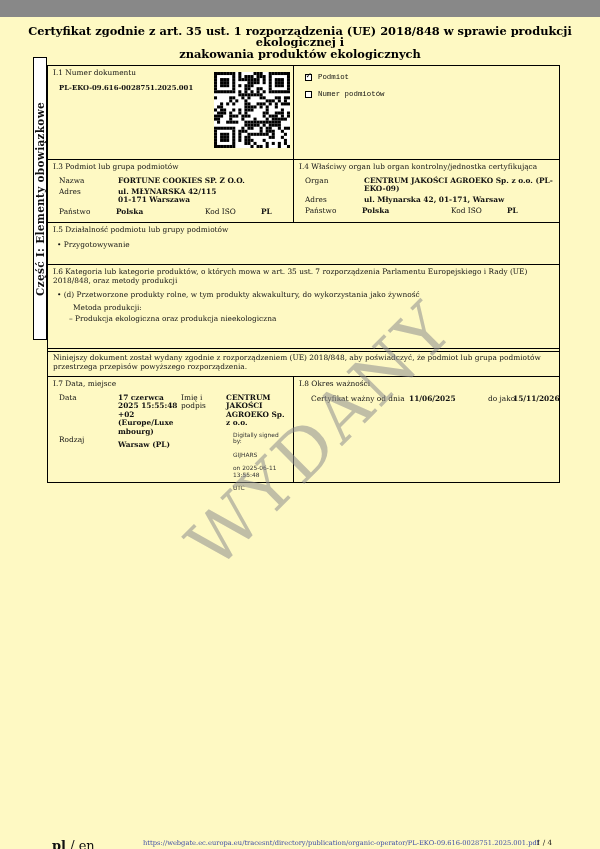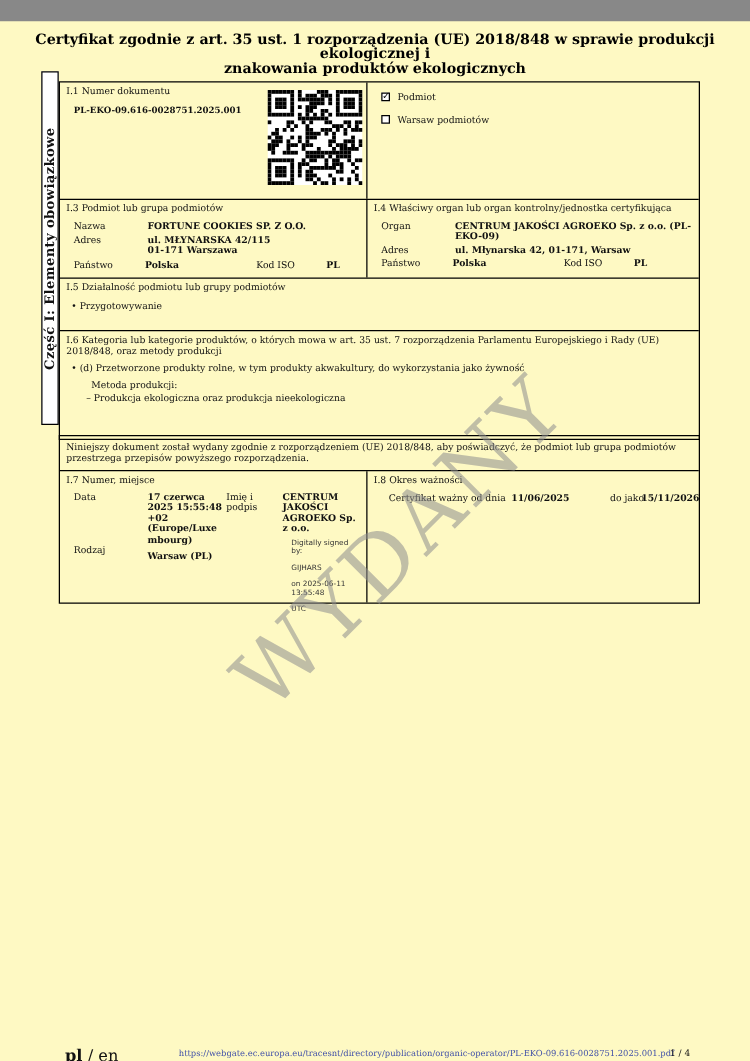--- a/index.html
+++ b/index.html
@@ -30,21 +30,21 @@
   .bt{border-top:1px solid #000;}
   .cell{position:absolute;top:0;bottom:0;box-sizing:border-box;}
   .cl{left:0;width:246px;border-right:1px solid #000;}
   .cr{left:246px;right:0;}
   .lbl{font-size:7.4px;line-height:1.15;padding:3px 5px 0 5px;}
   b,.bold{font-weight:bold;}
   
   .docnum{font-size:6.9px;font-weight:bold;padding:6px 0 0 11px;}
   .qr{position:absolute;top:6px;right:3px;width:76px;height:76px;}
   
-  .cbrow{display:flex;align-items:center;gap:6px;margin:0 0 0 11px;font-size:7.4px;}
+  .cbrow{display:flex;align-items:center;gap:6px;margin:0 0 0 11px;font-size:7.4px;font-family:Liberation Mono, monospace;}
   .cbrow.first{margin-top:7px;}
   .cbrow.next{margin-top:9px;}
   .cb{position:relative;width:7px;height:7px;border:1px solid #000;box-sizing:border-box;flex:0 0 auto;background:#fff;}
   .cb.on::after{content:"✓";position:absolute;left:-0.5px;top:-3.5px;font-size:8px;font-family:"DejaVu Sans",sans-serif;}
   
   .fgrid{display:grid;grid-template-columns:57px 1fr;column-gap:2px;row-gap:2.5px;padding:5px 4px 0 11px;font-size:7.4px;line-height:1.15;}
   .crow{display:flex;padding:2.5px 4px 0 11px;font-size:7.4px;}
   .crow .c1{width:57px;}
   .crow .c2{width:89px;font-weight:bold;}
   .crow .c3{width:56px;}
@@ -418,21 +418,21 @@
             <rect x="24" y="24" width="1" height="1" fill="#000"></rect>
           </svg>
       </div>
       <div class="cell cr">
         <div class="cbrow first">
           <span class="cb on"></span>
           <span>Podmiot</span>
         </div>
         <div class="cbrow next">
           <span class="cb"></span>
-          <span>Warsaw podmiotów</span>
+          <span>Numer podmiotów</span>
         </div>
       </div>
     </div>
 
     <div class="row bt" style="top:93px;height:63px;">
       <div class="cell cl">
         <div class="lbl">I.3 Podmiot lub grupa podmiotów</div>
         <div class="fgrid">
           <span>Nazwa</span>
           <span class="bold">FORTUNE COOKIES SP. Z O.O.</span>
@@ -477,21 +477,21 @@
   </div>
 
   <div class="tbl tbl2">
 
     <div class="row" style="top:0;height:27px;">
       <div class="stmt">Niniejszy dokument został wydany zgodnie z rozporządzeniem (UE) 2018/848, aby poświadczyć, że podmiot lub grupa podmiotów przestrzega przepisów powyższego rozporządzenia.</div>
     </div>
 
     <div class="row bt" style="top:27px;bottom:0;">
       <div class="cell cl">
-        <div class="lbl">I.7 Numer, miejsce</div>
+        <div class="lbl">I.7 Data, miejsce</div>
         <div class="i7grid">
           <div class="i7c">
             <div>Data</div>
             <div class="mie" style="margin-top:34px;">Rodzaj</div>
           </div>
           <div class="i7c">
             <div class="dval">17 czerwca 2025 15:55:48 +02 (Europe/Luxembourg)</div>
             <div class="dval" style="margin-top:5px;">Warsaw (PL)</div>
           </div>
           <div class="i7c" style="width:34px;">Imię i podpis</div>

